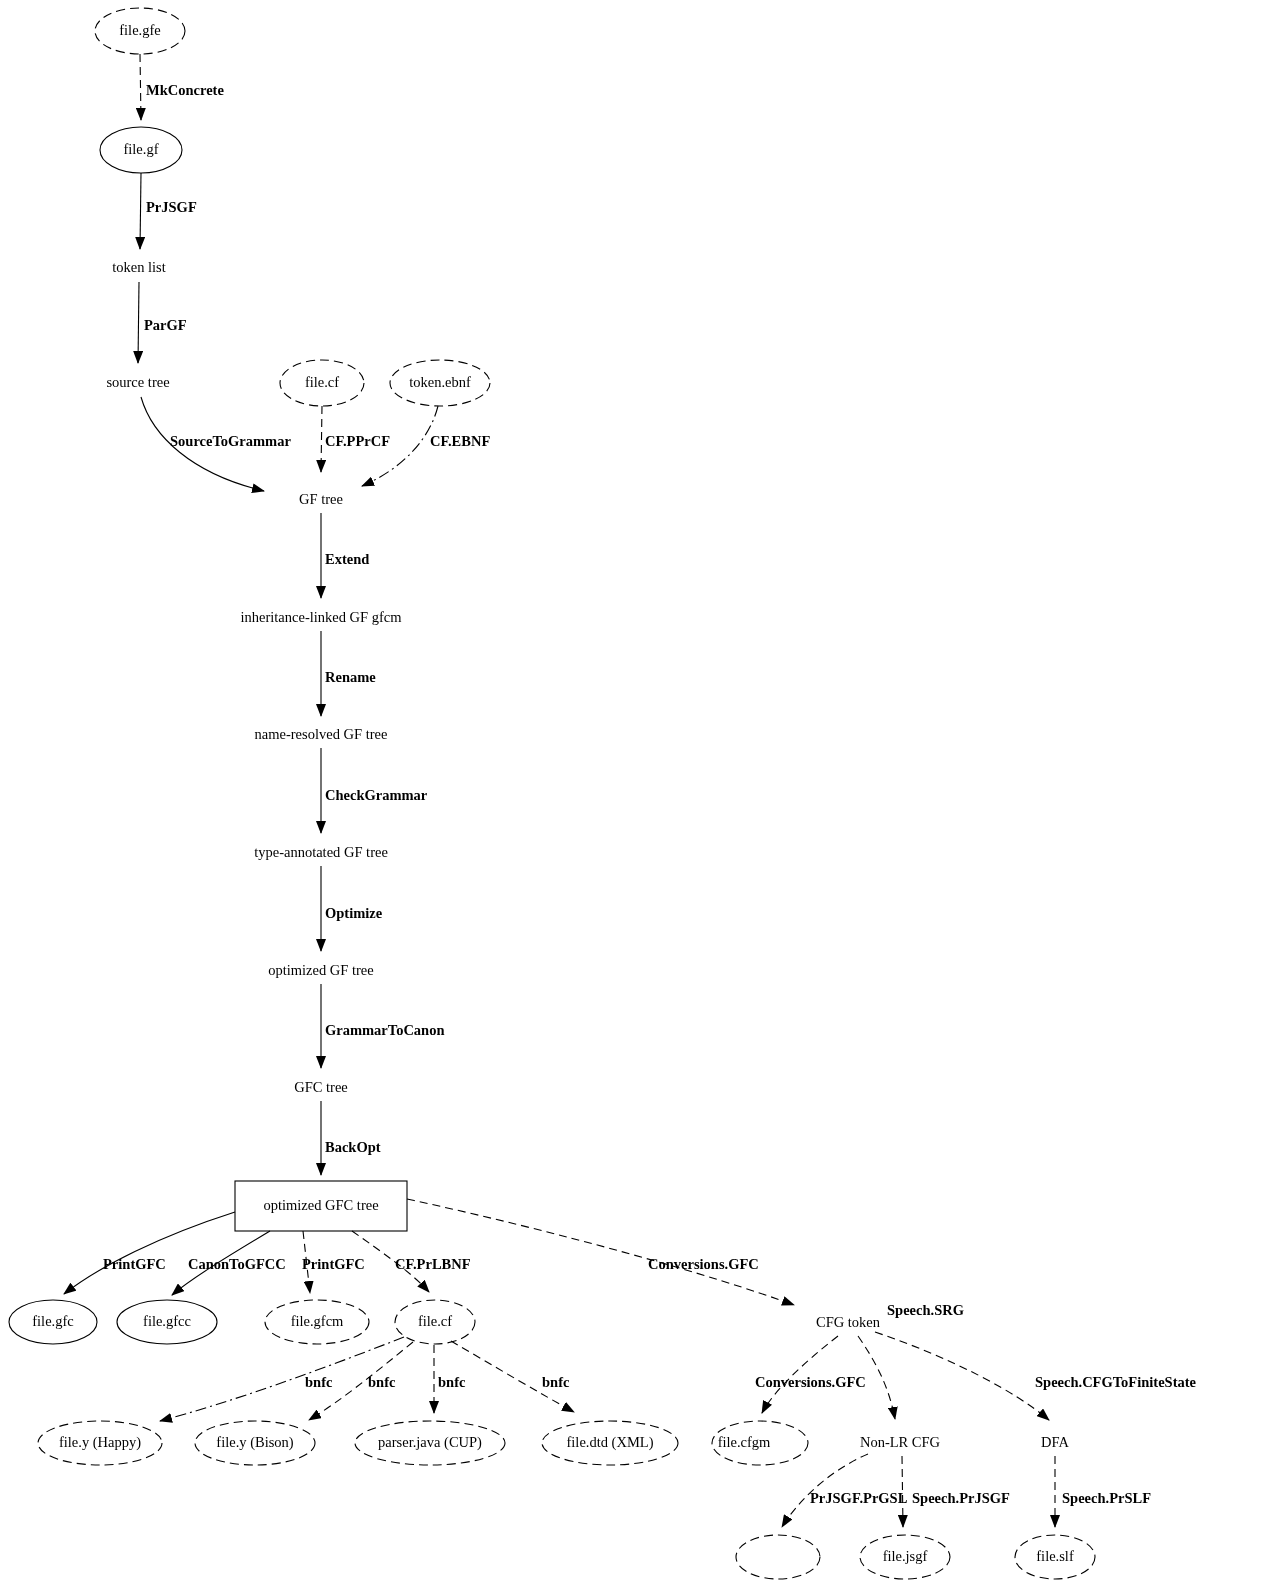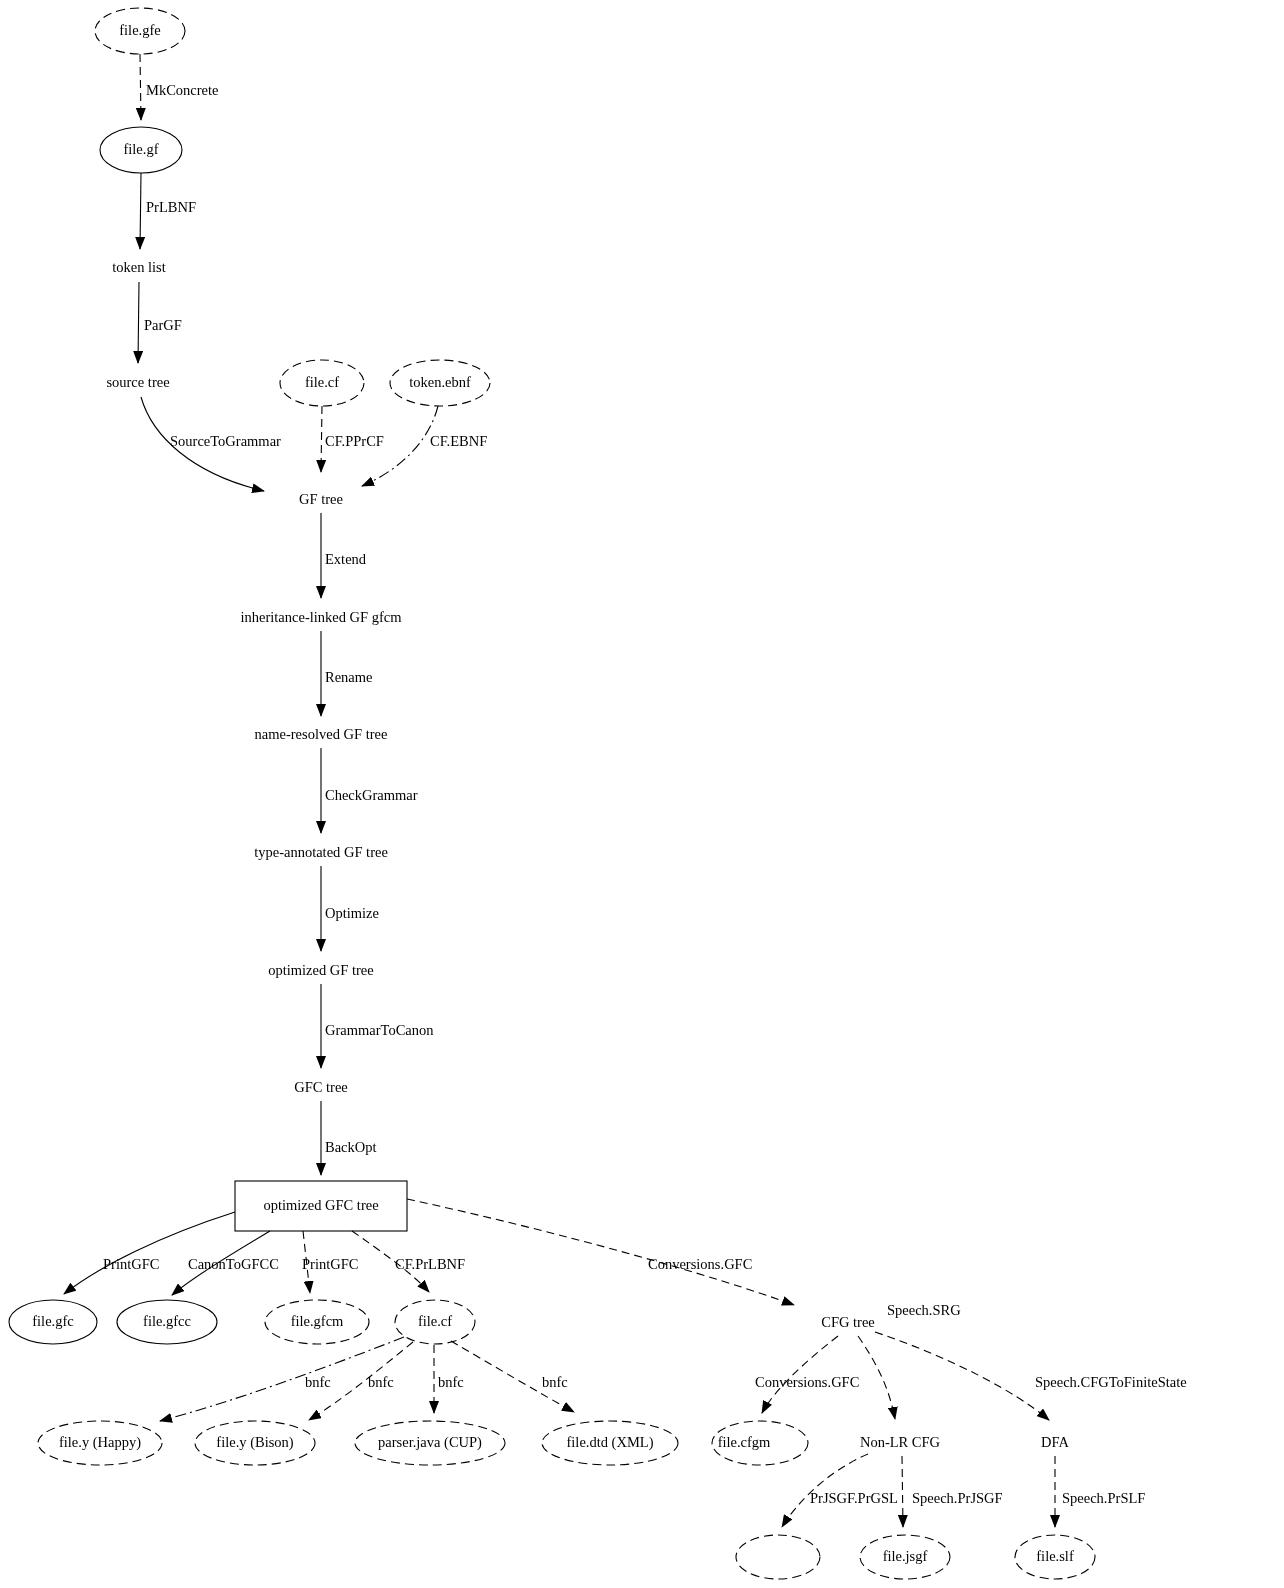--- a/index.html
+++ b/index.html
@@ -1,21 +1,21 @@
 <!DOCTYPE html>
 <html><head>
 <meta charset="utf-8">
 <style>
   html,body{margin:0;padding:0;background:#fff;}
   #canvas{position:relative;width:1164px;height:1588px;background:#ffffff;
           font-family:"Liberation Serif","DejaVu Serif",serif;color:#000;}
   #edges{position:absolute;left:0;top:0;width:1284px;height:1588px;}
   .nd{position:absolute;transform:translate(-50%,-50%);white-space:nowrap;
       font-size:14.5px;text-align:center;line-height:1.1;}
-  .el{position:absolute;transform:translateY(-50%);white-space:nowrap;font-size:14.5px;}
+  .el{position:absolute;transform:translateY(-50%);white-space:nowrap;font-size:14.5px;font-weight:bold;}
   svg path.e{fill:none;stroke:#000;stroke-width:1.1px;}
   svg .dash{stroke-dasharray:8,5;}
   svg .dashdot{stroke-dasharray:11,4,2,4;}
   svg ellipse,svg rect{fill:none;stroke:#000;stroke-width:1.1px;}
   svg .edash{stroke-dasharray:9,5;}
 </style>
 </head>
 <body>
 
 <div id="canvas">
@@ -84,34 +84,34 @@
   <div class="nd" style="left:321px;top:618px">inheritance-linked GF gfcm</div>
   <div class="nd" style="left:321px;top:735px">name-resolved GF tree</div>
   <div class="nd" style="left:321px;top:853px">type-annotated GF tree</div>
   <div class="nd" style="left:321px;top:971px">optimized GF tree</div>
   <div class="nd" style="left:321px;top:1088px">GFC tree</div>
   <div class="nd" style="left:321px;top:1206px">optimized GFC tree</div>
   <div class="nd" style="left:53px;top:1322px">file.gfc</div>
   <div class="nd" style="left:167px;top:1322px">file.gfcc</div>
   <div class="nd" style="left:317px;top:1322px">file.gfcm</div>
   <div class="nd" style="left:435px;top:1322px">file.cf</div>
-  <div class="nd" style="left:848px;top:1323px">CFG tree</div>
+  <div class="nd" style="left:848px;top:1323px">CFG token</div>
   <div class="nd" style="left:100px;top:1443px">file.y (Happy)</div>
   <div class="nd" style="left:255px;top:1443px">file.y (Bison)</div>
   <div class="nd" style="left:430px;top:1443px">parser.java (CUP)</div>
   <div class="nd" style="left:610px;top:1443px">file.dtd (XML)</div>
   <div class="nd" style="left:744px;top:1443px">file.cfgm</div>
   <div class="nd" style="left:900px;top:1443px">Non-LR CFG</div>
   <div class="nd" style="left:1055px;top:1443px">DFA</div>
   <div class="nd" style="left:778px;top:1600px">file.gsl</div>
   <div class="nd" style="left:905px;top:1557px">file.jsgf</div>
   <div class="nd" style="left:1055px;top:1557px">file.slf</div>
 
   <div class="el" style="left:146px;top:90px">MkConcrete</div>
-  <div class="el" style="left:146px;top:207px">PrLBNF</div>
+  <div class="el" style="left:146px;top:207px">PrJSGF</div>
   <div class="el" style="left:144px;top:325px">ParGF</div>
   <div class="el" style="left:170px;top:441px">SourceToGrammar</div>
   <div class="el" style="left:325px;top:441px">CF.PPrCF</div>
   <div class="el" style="left:430px;top:441px">CF.EBNF</div>
   <div class="el" style="left:325px;top:559px">Extend</div>
   <div class="el" style="left:325px;top:677px">Rename</div>
   <div class="el" style="left:325px;top:795px">CheckGrammar</div>
   <div class="el" style="left:325px;top:913px">Optimize</div>
   <div class="el" style="left:325px;top:1030px">GrammarToCanon</div>
   <div class="el" style="left:325px;top:1147px">BackOpt</div>

